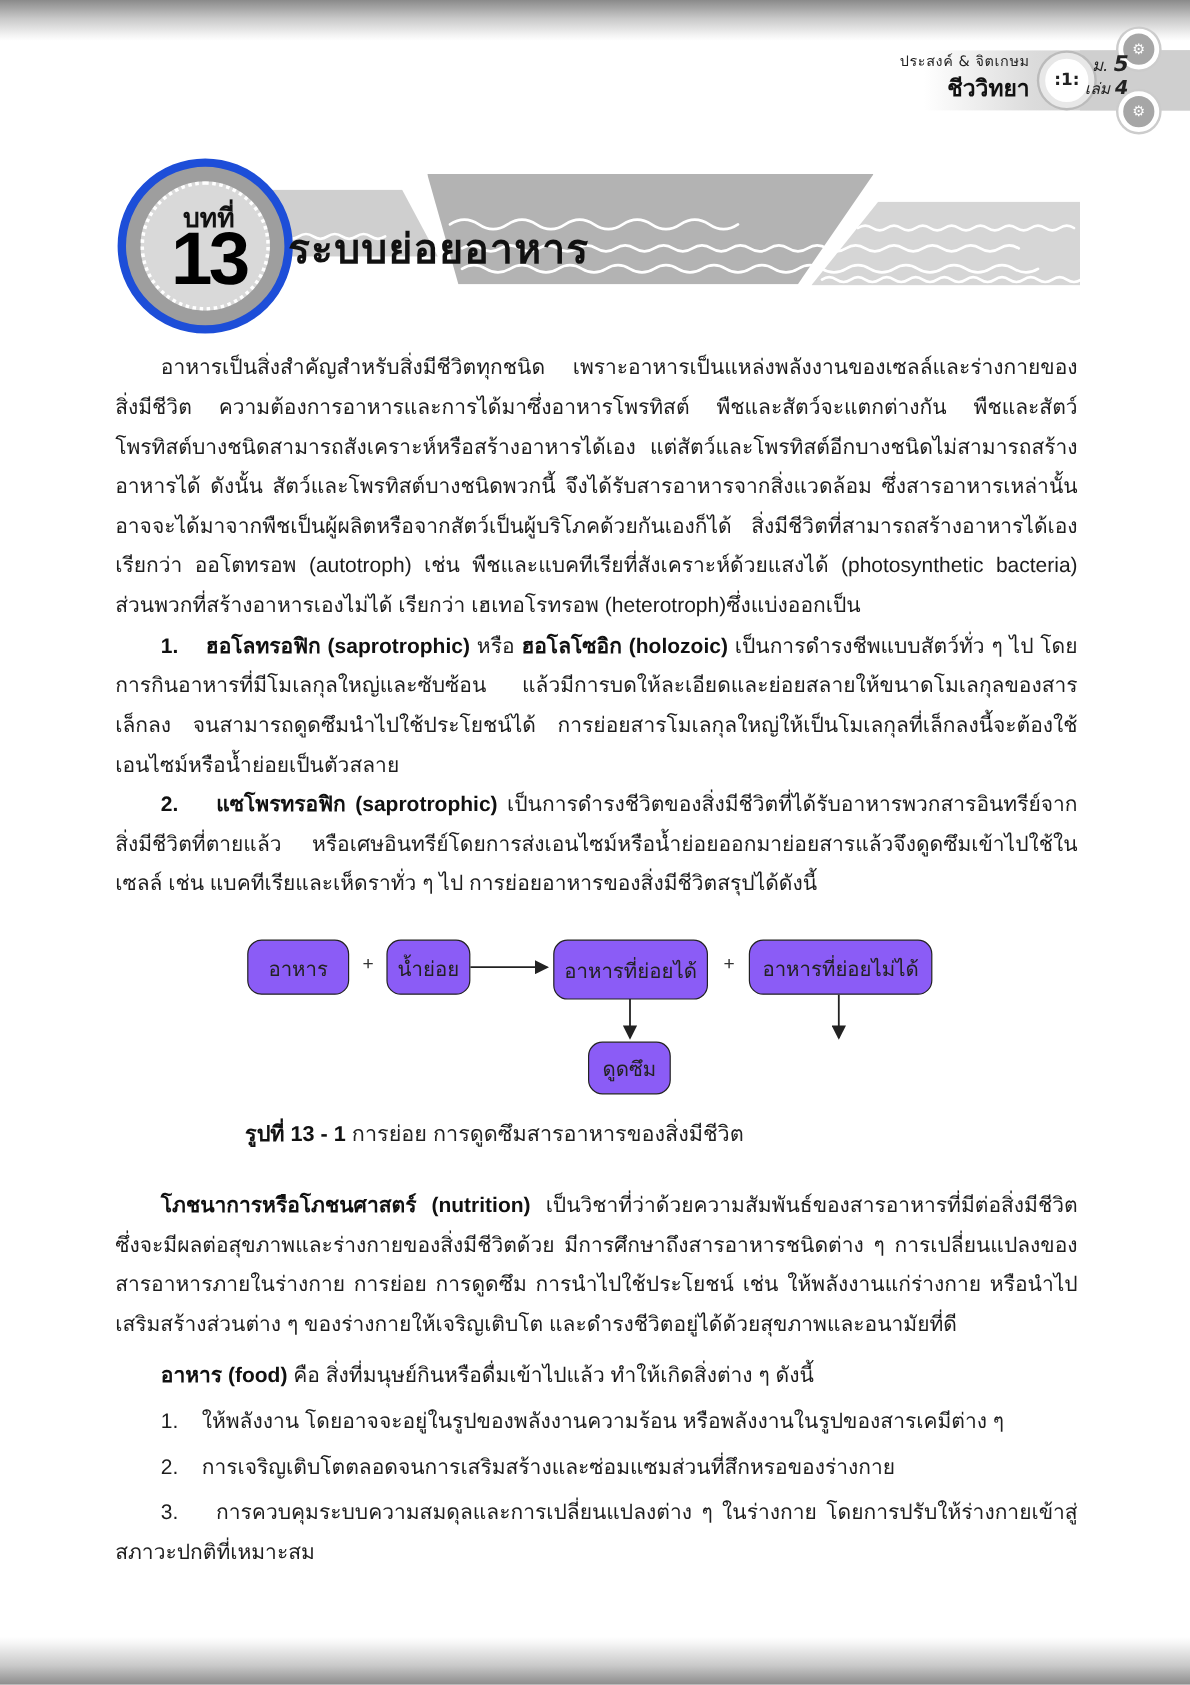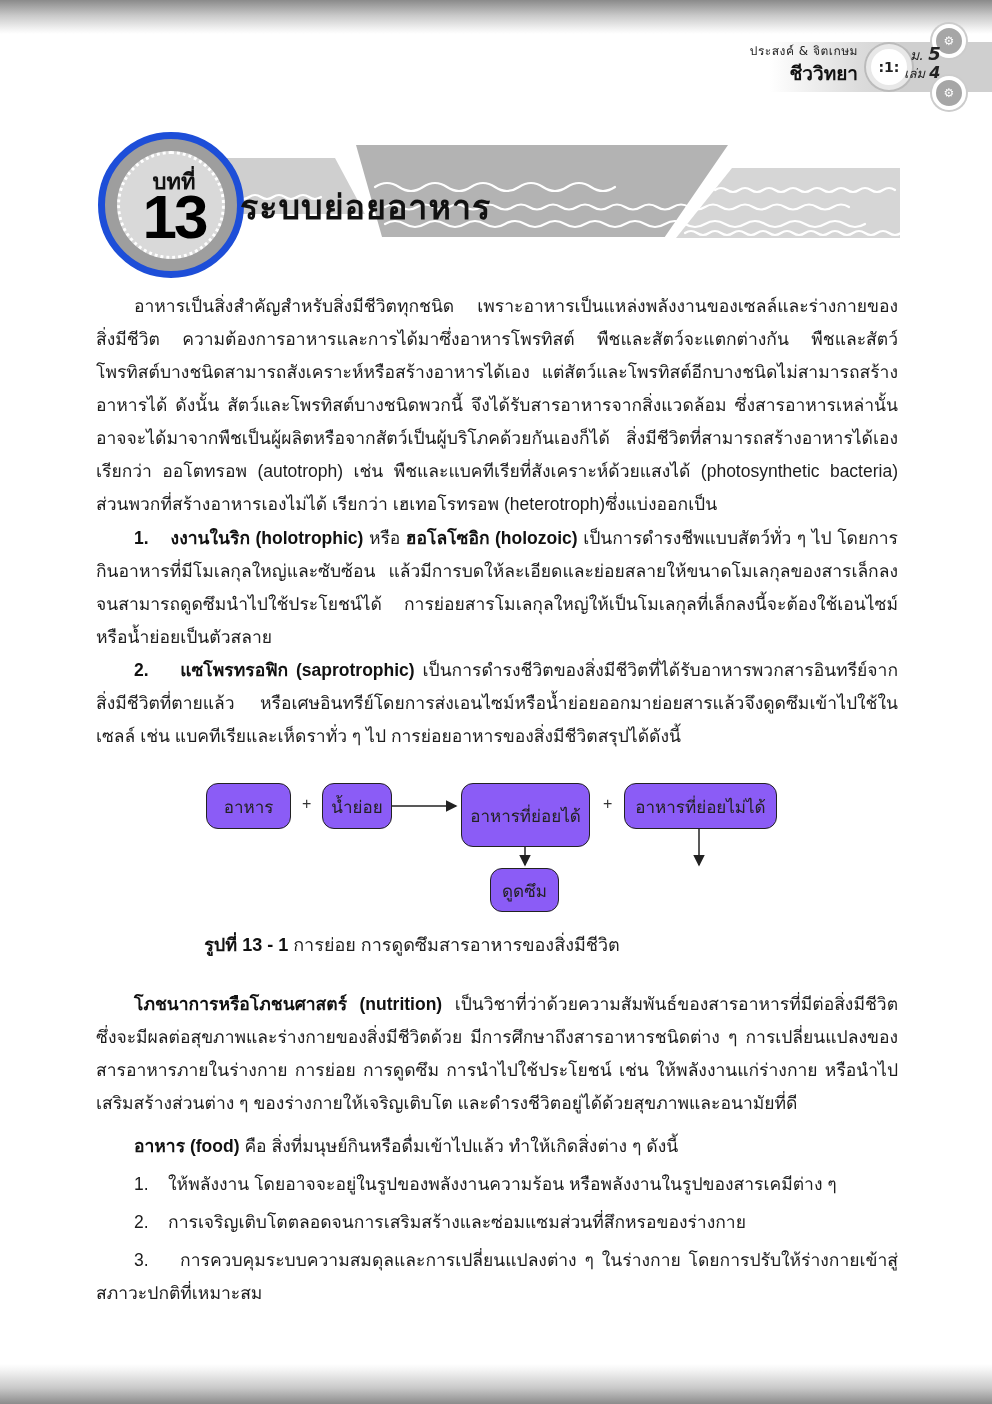--- a/index.html
+++ b/index.html
@@ -180,21 +180,21 @@
   <div class="chap-title">ระบบย่อยอาหาร</div>
 </div>
 
 <div class="body-text" style="top:290px;">
   <p class="p indent">อาหารเป็นสิ่งสำคัญสำหรับสิ่งมีชีวิตทุกชนิด เพราะอาหารเป็นแหล่งพลังงานของเซลล์และร่างกายของสิ่งมีชีวิต ความต้องการอาหารและการได้มาซึ่งอาหารโพรทิสต์ พืชและสัตว์จะแตกต่างกัน พืชและสัตว์โพรทิสต์บางชนิดสามารถสังเคราะห์หรือสร้างอาหารได้เอง แต่สัตว์และโพรทิสต์อีกบางชนิดไม่สามารถสร้างอาหารได้ ดังนั้น สัตว์และโพรทิสต์บางชนิดพวกนี้ จึงได้รับสารอาหารจากสิ่งแวดล้อม ซึ่งสารอาหารเหล่านั้นอาจจะได้มาจากพืชเป็นผู้ผลิตหรือจากสัตว์เป็นผู้บริโภคด้วยกันเองก็ได้ สิ่งมีชีวิตที่สามารถสร้างอาหารได้เองเรียกว่า ออโตทรอพ (autotroph) เช่น พืชและแบคทีเรียที่สังเคราะห์ด้วยแสงได้ (photosynthetic bacteria) ส่วนพวกที่สร้างอาหารเองไม่ได้ เรียกว่า เฮเทอโรทรอพ (heterotroph)ซึ่งแบ่งออกเป็น</p>
 </div>
 
 <div class="body-text" style="top:522px;">
   <p class="p indent">
     <span class="b">1.</span>&nbsp;&nbsp;&nbsp;
-    <span class="b">งงานในริก (holotrophic)</span>
+    <span class="b">ฮอโลทรอฟิก (saprotrophic)</span>
     <span>หรือ</span>
     <span class="b">ฮอโลโซอิก (holozoic)</span>
     <span>เป็นการดำรงชีพแบบสัตว์ทั่ว ๆ ไป โดยการกินอาหารที่มีโมเลกุลใหญ่และซับซ้อน แล้วมีการบดให้ละเอียดและย่อยสลายให้ขนาดโมเลกุลของสารเล็กลง จนสามารถดูดซึมนำไปใช้ประโยชน์ได้ การย่อยสารโมเลกุลใหญ่ให้เป็นโมเลกุลที่เล็กลงนี้จะต้องใช้เอนไซม์หรือน้ำย่อยเป็นตัวสลาย</span>
   </p>
 </div>
 
 <div class="body-text" style="top:654px;">
   <p class="p indent">
     <span class="b">2.</span>&nbsp;&nbsp;&nbsp;
     <span class="b">แซโพรทรอฟิก (saprotrophic)</span>
@@ -209,21 +209,21 @@
         <path d="M0,0 L8,4 L0,8 z" fill="#222"></path>
       </marker>
     </defs>
     <line x1="186" y1="23" x2="250" y2="23" stroke="#222" stroke-width="1.5" marker-end="url(#ah)"></line>
     <line x1="319" y1="46" x2="319" y2="82" stroke="#222" stroke-width="1.5" marker-end="url(#ah)"></line>
     <line x1="493" y1="46" x2="493" y2="82" stroke="#222" stroke-width="1.5" marker-end="url(#ah)"></line>
   </svg>
   <div class="node" style="left:0; top:0; width:85px; height:46px;">อาหาร</div>
   <div class="plus" style="left:96px; top:12px;">+</div>
   <div class="node" style="left:116px; top:0; width:70px; height:46px;">น้ำย่อย</div>
-  <div class="node" style="left:255px; top:0; width:129px; height:64px;">อาหารที่ย่อยได้</div>
+  <div class="node" style="left:255px; top:0; width:129px; height:50px;">อาหารที่ย่อยได้</div>
   <div class="plus" style="left:397px; top:12px;">+</div>
   <div class="node" style="left:418px; top:0; width:153px; height:46px;">อาหารที่ย่อยไม่ได้</div>
   <div class="node" style="left:284px; top:85px; width:69px; height:44px;">ดูดซึม</div>
 </div>
 <div class="caption">
   <span class="b">รูปที่ 13 - 1</span>
   <span>การย่อย การดูดซึมสารอาหารของสิ่งมีชีวิต</span>
 </div>
 
 <div class="body-text" style="top:988px;">

